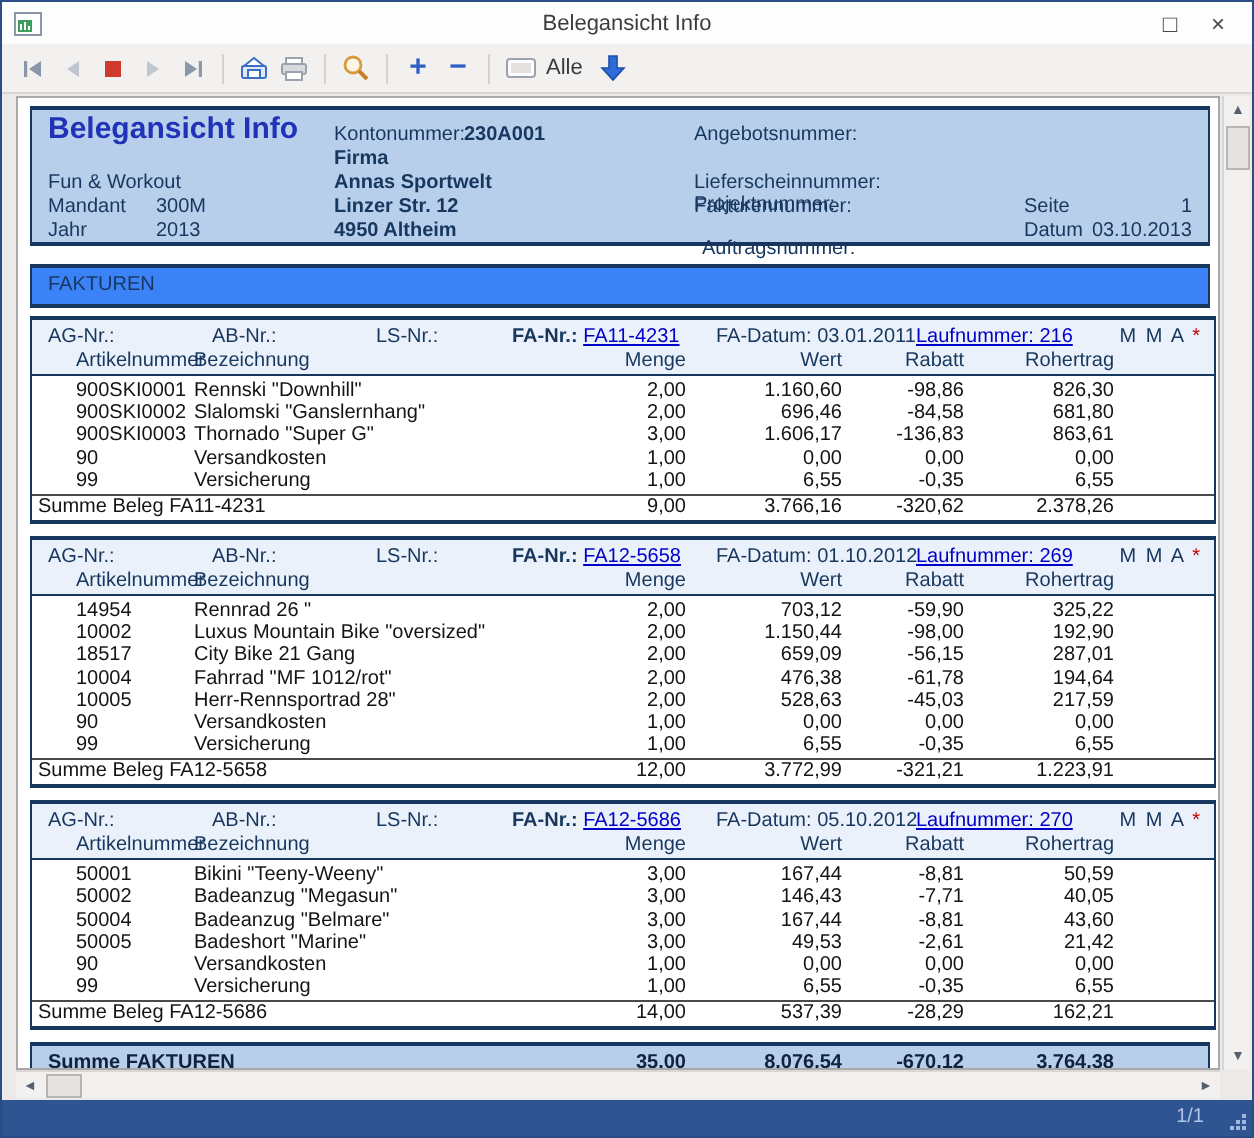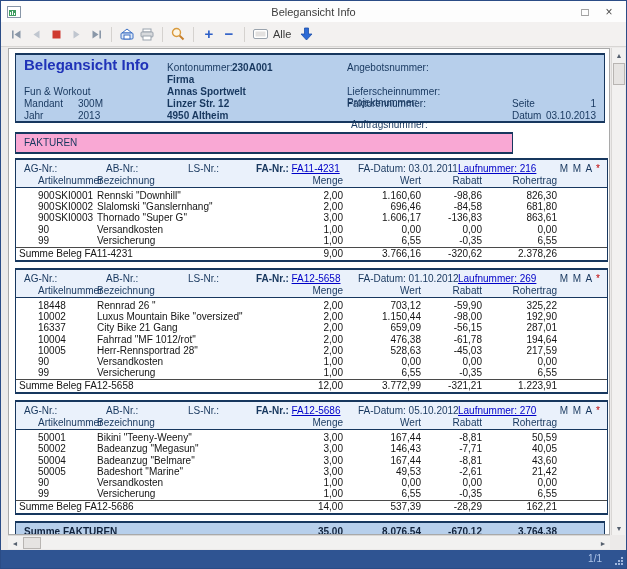--- a/index.html
+++ b/index.html
@@ -31,21 +31,21 @@
   .report { padding:4px 0 0 6px; font-size:10px; color:#141414; }
 
   
   .hdrbox { position:relative; width:590px; height:70px; background:#b7cfeb;
             border:solid #17375e; border-width:2px 1px; margin-bottom:9px; color:#17375e; }
   .hdrbox .abs { position:absolute; white-space:nowrap; line-height:11px; }
   .rpt-title { left:8px; top:4px; font-size:15px; font-weight:bold; color:#2033b8; }
   .bold { font-weight:bold; }
 
   
-  .sectionbar { width:498px; height:22px; background:#f9a8d4; border:solid #17375e; border-width:2px 1px;
+  .sectionbar { width:590px; height:22px; background:#3b82f6; border:solid #17375e; border-width:2px 1px;
                 line-height:18px; padding-left:8px; color:#17375e; margin-bottom:4px; }
 
   
   .group { width:593px; margin-bottom:6px; }
   .gband { background:#eaf1fb; border:solid #17375e; border-width:2px 1px 1px; color:#17375e; }
   .gband-r1 { display:flex; padding-top:3px; height:15px; line-height:11px; white-space:nowrap; }
   .c-ag { width:90px; padding-left:8px; } .c-ab { width:82px; } .c-ls { width:68px; }
   .c-fa { width:102px; } .c-fad { width:100px; } .c-lauf { flex:1; }
   .c-mma { padding-right:6px; letter-spacing:1px; }
   .star { color:#c00000; margin-left:3px; }
@@ -310,41 +310,41 @@
         <span class="col menge">Menge</span>
         <span class="col wert">Wert</span>
         <span class="col rabatt">Rabatt</span>
         <span class="col rohertrag">Rohertrag</span>
         <span></span>
       </div>
     </div>
     <div class="gdetails">
       <div class="rows-host">
   <div class="row datarow">
-    <span class="col art">18448</span>
+    <span class="col art">14954</span>
     <span class="col bez">Rennrad 26 "</span>
     <span class="col menge">2,00</span>
     <span class="col wert">703,12</span>
     <span class="col rabatt">-59,90</span>
     <span class="col rohertrag">325,22</span>
     <span></span>
   </div>
 
   <div class="row datarow">
     <span class="col art">10002</span>
     <span class="col bez">Luxus Mountain Bike "oversized"</span>
     <span class="col menge">2,00</span>
     <span class="col wert">1.150,44</span>
     <span class="col rabatt">-98,00</span>
     <span class="col rohertrag">192,90</span>
     <span></span>
   </div>
 
   <div class="row datarow">
-    <span class="col art">16337</span>
+    <span class="col art">18517</span>
     <span class="col bez">City Bike 21 Gang</span>
     <span class="col menge">2,00</span>
     <span class="col wert">659,09</span>
     <span class="col rabatt">-56,15</span>
     <span class="col rohertrag">287,01</span>
     <span></span>
   </div>
 
   <div class="row datarow">
     <span class="col art">10004</span>

